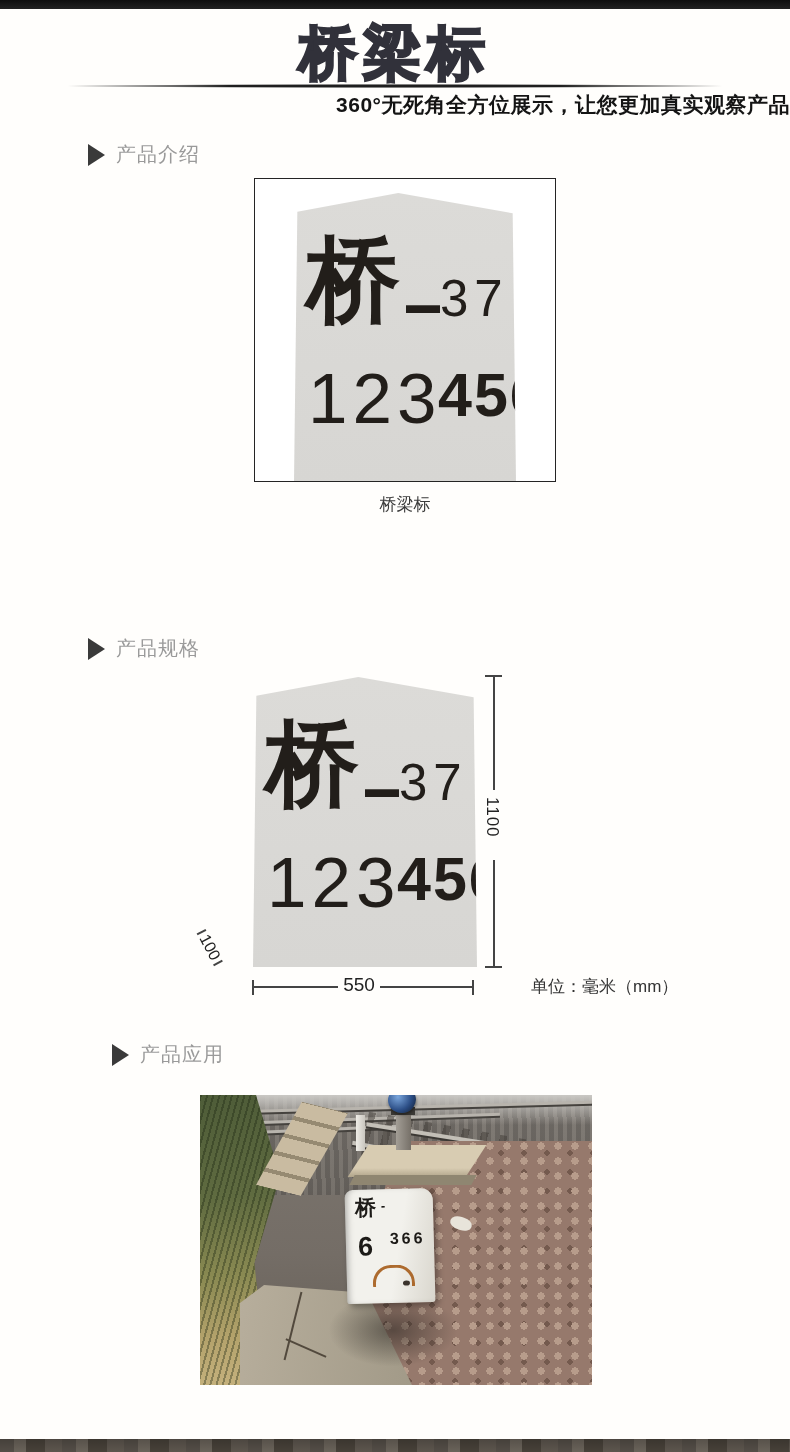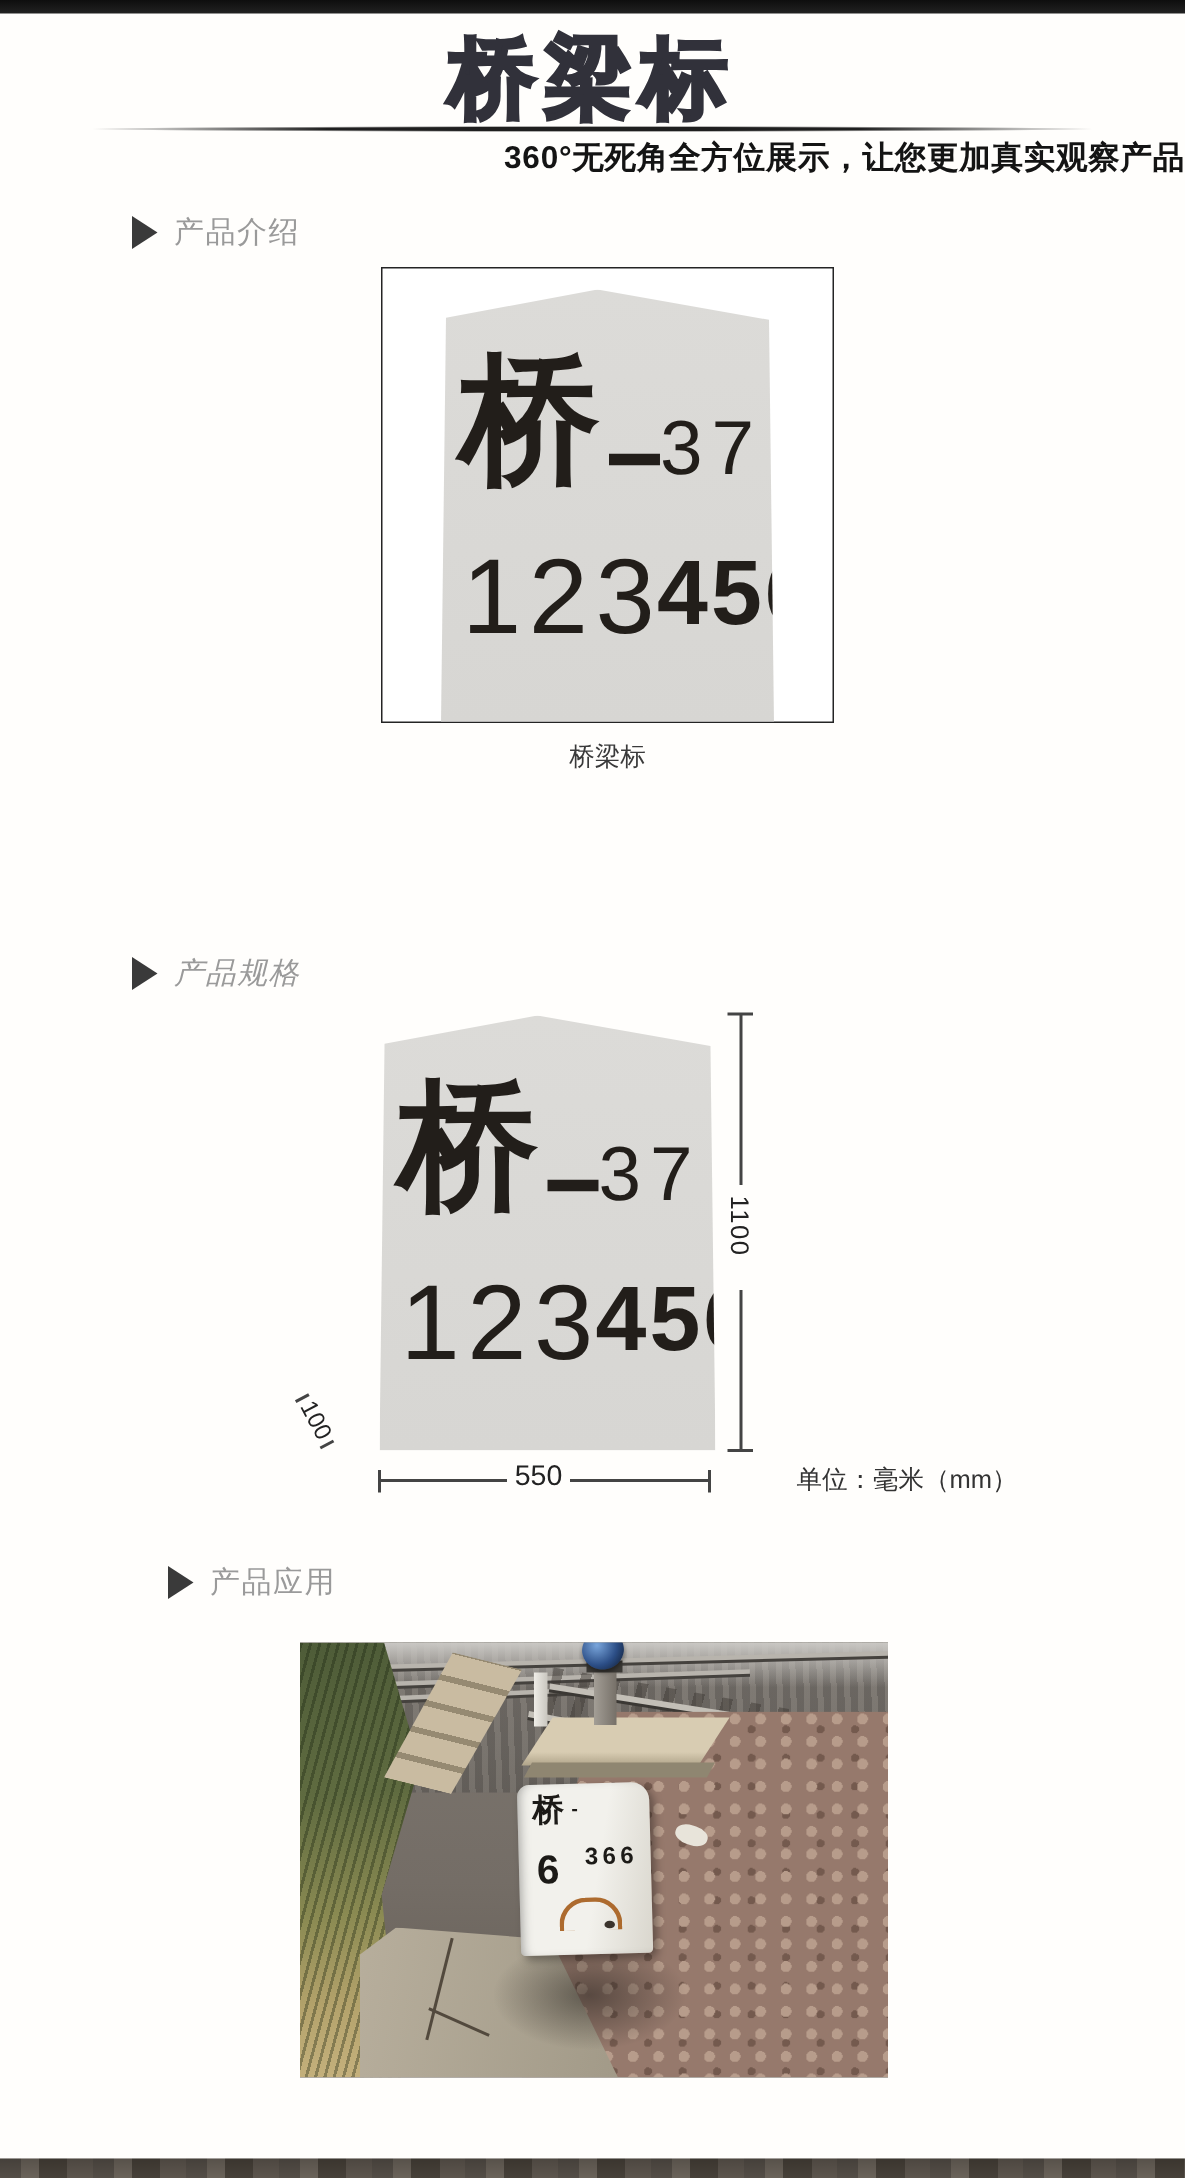--- a/index.html
+++ b/index.html
@@ -17,21 +17,21 @@
      -webkit-text-stroke:2.5px #31313a;}
   .divider{position:absolute;left:57px;top:84px;width:676px;height:4px;
      background:radial-gradient(ellipse 50% 50% at 50% 50%,#1f1f1f 55%,rgba(31,31,31,0) 100%);}
   .subtitle{position:absolute;left:0;top:91px;width:790px;text-align:right;
      font-size:21px;font-weight:700;color:#141414;letter-spacing:.5px;}
   
   .sec{position:absolute;left:68px;display:flex;align-items:center;padding-left:20px;}
   .tri{width:0;height:0;border-left:17px solid #3a3a3a;border-top:11px solid transparent;
      border-bottom:11px solid transparent;margin-right:11px;}
   .sec-label{font-size:20px;color:#9a9a9a;letter-spacing:1px;}
-  .sec1{top:141px;} .sec2{top:635px;font-style:italic;} .sec3{top:1041px;margin-left:24px;}
+  .sec1{top:141px;} .sec2{top:635px;} .sec3{top:1041px;margin-left:24px;}
   
   .stone{position:absolute;background:linear-gradient(180deg,#dcdbd8 0%,#d7d6d3 100%);
      clip-path:polygon(1.5% 6.5%,47% 0%,98.5% 7%,100% 100%,0% 100%);color:#221e1a;}
   .s-char{position:absolute;left:12px;top:40px;font-size:94px;line-height:1;font-weight:600;}
   .s-dash{position:absolute;left:112px;top:92px;font-size:34px;line-height:1;font-weight:900;
      display:inline-block;transform:scaleY(2.3);}
   .s-serial{position:absolute;left:146px;top:80px;font-size:51px;line-height:1;letter-spacing:6px;font-weight:500;}
   .s-km{position:absolute;left:14px;top:170px;font-size:71px;line-height:1;letter-spacing:5px;font-weight:500;}
   .s-m{position:absolute;left:144px;top:172px;font-size:61px;line-height:1;letter-spacing:2px;font-weight:700;text-align:center;}
   

